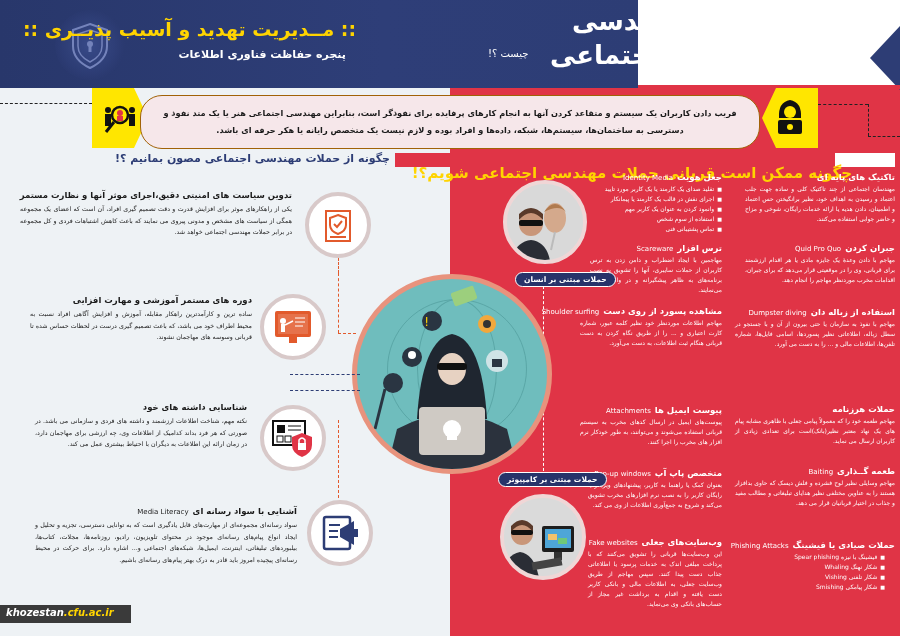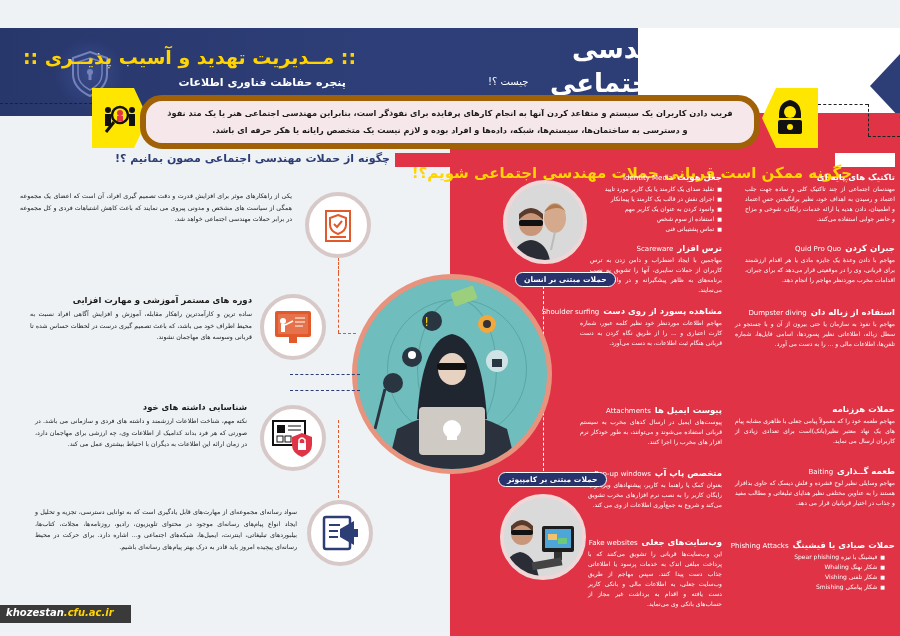--- a/index.html
+++ b/index.html
@@ -3,35 +3,35 @@
 <meta charset="utf-8">
 <style>
   * { box-sizing: border-box; margin: 0; padding: 0; }
   html, body { width: 900px; height: 636px; overflow: hidden; }
   body { position: relative; font-family: "DejaVu Sans", sans-serif; background: #eef2f4; direction: rtl; }
 
   .red-half { position: absolute; left: 450px; top: 88px; width: 450px; height: 548px; background: #e03446; }
   .light-half { position: absolute; left: 0; top: 88px; width: 450px; height: 548px; background: #eef2f5; }
 
   
-  .header { position: absolute; left: 0; top: 0; width: 796px; height: 88px; margin-top: 28px; }
+  .header { position: absolute; left: 0; top: 0; width: 796px; height: 88px; }
   .header-navy { position: absolute; left: 0; top: 0; width: 638px; height: 88px; background: linear-gradient(90deg,#28376b 0%,#2e3e78 60%,#2d3d75 100%); }
   .header-white { position: absolute; left: 638px; top: 0; width: 262px; height: 88px; background: #ffffff; }
   .header-arrow { position: absolute; right: 0; top: 26px; width: 0; height: 0; border-top: 32px solid transparent; border-bottom: 32px solid transparent; border-right: 30px solid #2d3d75; }
   .header-redline { position: absolute; left: 638px; top: 85px; width: 262px; height: 4px; background: #e03446; }
   .main-title { position: absolute; right: 440px; top: 18px; color: #ffd400; font-weight: bold; font-size: 19px; font-family: "DejaVu Sans", sans-serif; white-space: nowrap; }
   .main-sub { position: absolute; right: 450px; top: 48px; color: #ffffff; font-weight: bold; font-size: 11px; white-space: nowrap; }
   .brand-big { position: absolute; left: 500px; top: 4px; width: 135px; color: #fff; text-align: left; direction: rtl; }
   .brand-big .l1 { position: absolute; left: 72px; top: 2px; font-size: 26px; font-weight: bold; letter-spacing: -1px; white-space: nowrap; }
   .brand-big .l2 { position: absolute; left: 50px; top: 36px; font-size: 26px; font-weight: bold; letter-spacing: -1px; white-space: nowrap; }
   .brand-q { position: absolute; left: 488px; top: 48px; color: #fff; font-size: 10px; white-space: nowrap; }
   .shield-deco { position: absolute; left: 55px; top: 10px; width: 70px; height: 70px; border-radius: 50%; background: radial-gradient(circle,#3a4c8c 0%,#2b3a70 70%); opacity: .9; }
 
   
-  .intro { position: absolute; left: 140px; top: 95px; width: 620px; height: 54px; background: #f6e7ea; border-radius: 22px; border: 6px solid #a16207; display: flex; align-items: center; justify-content: center; text-align: center; padding: 4px 20px; }
+  .intro { position: absolute; left: 140px; top: 95px; width: 620px; height: 54px; background: #f6e7ea; border-radius: 22px; border: 1px solid #a16207; display: flex; align-items: center; justify-content: center; text-align: center; padding: 4px 20px; }
   .intro p { font-size: 8.2px; font-weight: bold; line-height: 17px; color: #1b1b1b; }
   .hex-right { position: absolute; left: 762px; top: 88px; width: 56px; height: 60px; background: #ffe600; clip-path: polygon(25% 0,100% 0,100% 100%,25% 100%,0 50%); display:flex; align-items:center; justify-content:center; }
   .hex-left { position: absolute; left: 92px; top: 88px; width: 56px; height: 60px; background: #ffe600; clip-path: polygon(0 0,75% 0,100% 50%,75% 100%,0 100%); display:flex; align-items:center; justify-content:center; }
   .dash { position: absolute; border-color: #222; border-style: dashed; border-width: 0; }
 
   
   .sec-head-r { position: absolute; right: 48px; top: 164px; color: #ffd400; font-weight: bold; font-size: 15px; white-space: nowrap; }
   .sec-head-r-bar { position: absolute; left: 835px; top: 153px; width: 60px; height: 14px; background: #fff; }
   .sec-head-l { position: absolute; right: 510px; top: 152px; color: #2d3d75; font-weight: bold; font-size: 11px; white-space: nowrap; }
   .sec-head-l-bar { position: absolute; left: 395px; top: 153px; width: 55px; height: 14px; background: #e03446; }
@@ -241,20 +241,21 @@
 
 <div class="l-icon" style="left:305px;top:192px;">
   <svg width="44" height="44" viewBox="0 0 44 44">
       <path d="M10 8 H34 V38 H10Z" fill="none" stroke="#e25a2c" stroke-width="2"></path>
       <path d="M22 12 L30 15 V22 Q30 28 22 31 Q14 28 14 22 V15Z" fill="none" stroke="#e25a2c" stroke-width="2"></path>
       <path d="M18 21 L21 24 L26 18" fill="none" stroke="#e25a2c" stroke-width="2"></path>
       <line x1="14" y1="34" x2="30" y2="34" stroke="#e25a2c" stroke-width="2"></line>
     </svg>
 </div>
 <div class="l-item" style="left:20px;top:190px;width:272px;">
+  <h4><span>تدوین سیاست های امنیتی دقیق،اجرای موثر آنها و نظارت مستمر</span></h4>
   <p>یکی از راهکارهای موثر برای افزایش قدرت و دقت تصمیم گیری افراد، آن است که اعضای یک مجموعه همگی از سیاست های مشخص و مدونی پیروی می نمایند که باعث کاهش اشتباهات فردی و کل مجموعه در برابر حملات مهندسی اجتماعی خواهد شد.</p>
 </div>
 
 <div class="l-icon" style="left:260px;top:294px;">
   <svg width="44" height="44" viewBox="0 0 44 44">
       <rect x="4" y="6" width="36" height="26" rx="2" fill="#e25a2c"></rect>
       <rect x="7" y="9" width="30" height="20" fill="#fff" opacity=".15"></rect>
       <circle cx="12" cy="16" r="3" fill="#fff"></circle>
       <rect x="10" y="19" width="4" height="8" fill="#fff"></rect>
       <line x1="14" y1="20" x2="22" y2="16" stroke="#fff" stroke-width="1.5"></line>
@@ -291,20 +292,21 @@
   <svg width="44" height="44" viewBox="0 0 44 44">
       <rect x="6" y="6" width="26" height="32" rx="2" fill="none" stroke="#2d3d75" stroke-width="2.5"></rect>
       <line x1="11" y1="14" x2="22" y2="14" stroke="#2d3d75" stroke-width="2"></line>
       <line x1="11" y1="20" x2="20" y2="20" stroke="#2d3d75" stroke-width="2"></line>
       <line x1="11" y1="26" x2="20" y2="26" stroke="#2d3d75" stroke-width="2"></line>
       <path d="M22 18 L36 10 V34 L22 26Z" fill="#2d3d75"></path>
       <rect x="36" y="18" width="4" height="8" fill="#2d3d75"></rect>
     </svg>
 </div>
 <div class="l-item" style="left:35px;top:506px;width:262px;">
+  <h4><span>آشنایی با سواد رسانه ای</span><span class="en">Media Literacy</span></h4>
   <p>سواد رسانه‌ای مجموعه‌ای از مهارت‌های قابل یادگیری است که به توانایی دسترسی، تجزیه و تحلیل و ایجاد انواع پیام‌های رسانه‌ای موجود در محتوای تلویزیون، رادیو، روزنامه‌ها، مجلات، کتاب‌ها، بیلبوردهای تبلیغاتی، اینترنت، ایمیل‌ها، شبکه‌های اجتماعی و... اشاره دارد. برای حرکت در محیط رسانه‌ای پیچیده امروز باید قادر به درک بهتر پیام‌های رسانه‌ای باشیم.</p>
 </div>
 
 <div class="dash" style="left:338px;top:258px;height:15px;border-left-width:1px;border-color:#e25a2c;"></div>
 <div class="dash" style="left:338px;top:273px;height:60px;border-left-width:1px;border-color:#e25a2c;"></div>
 <div class="dash" style="left:338px;top:333px;width:18px;border-top-width:1px;border-color:#e25a2c;"></div>
 <div class="dash" style="left:290px;top:374px;width:70px;border-top-width:1px;border-color:#2d3d75;"></div>
 <div class="dash" style="left:290px;top:390px;width:70px;border-top-width:1px;border-color:#2d3d75;"></div>
 <div class="dash" style="left:338px;top:420px;height:78px;border-left-width:1px;border-color:#e25a2c;"></div>
 

